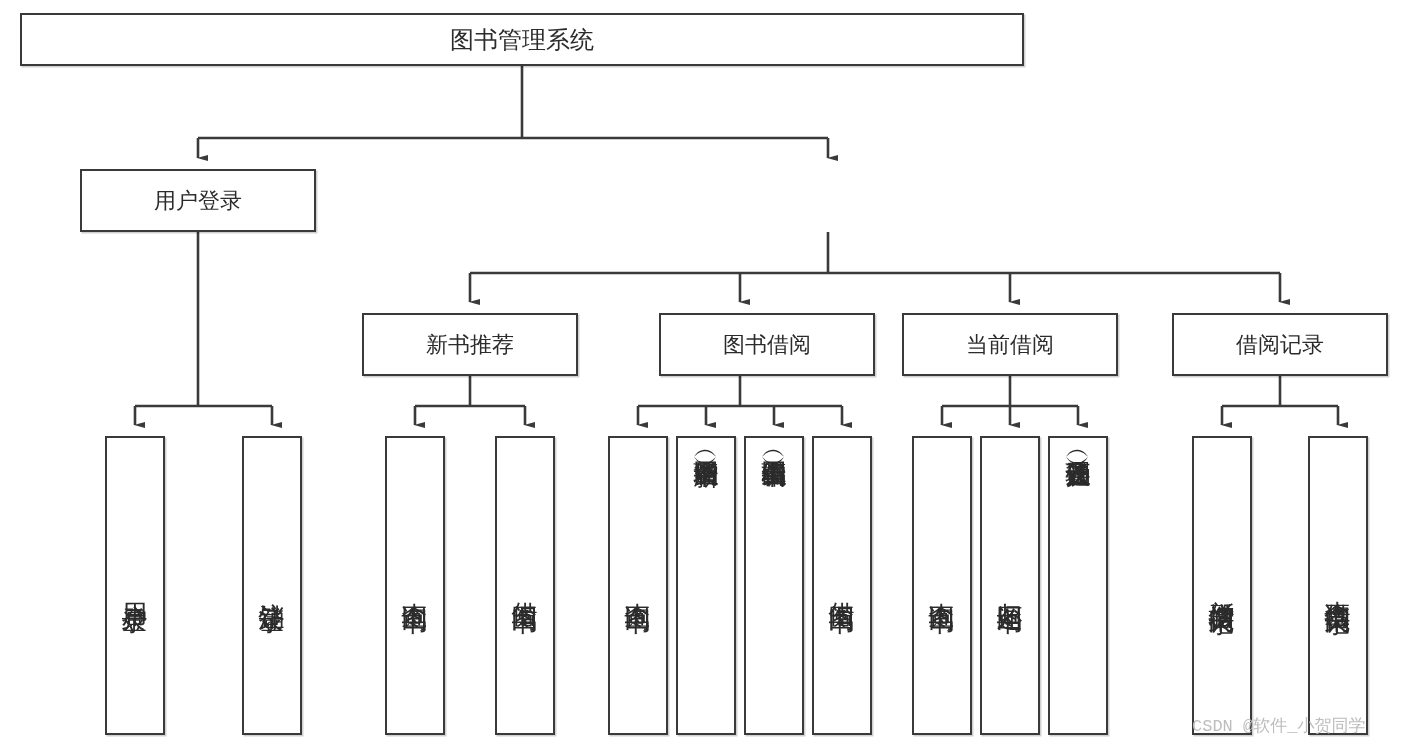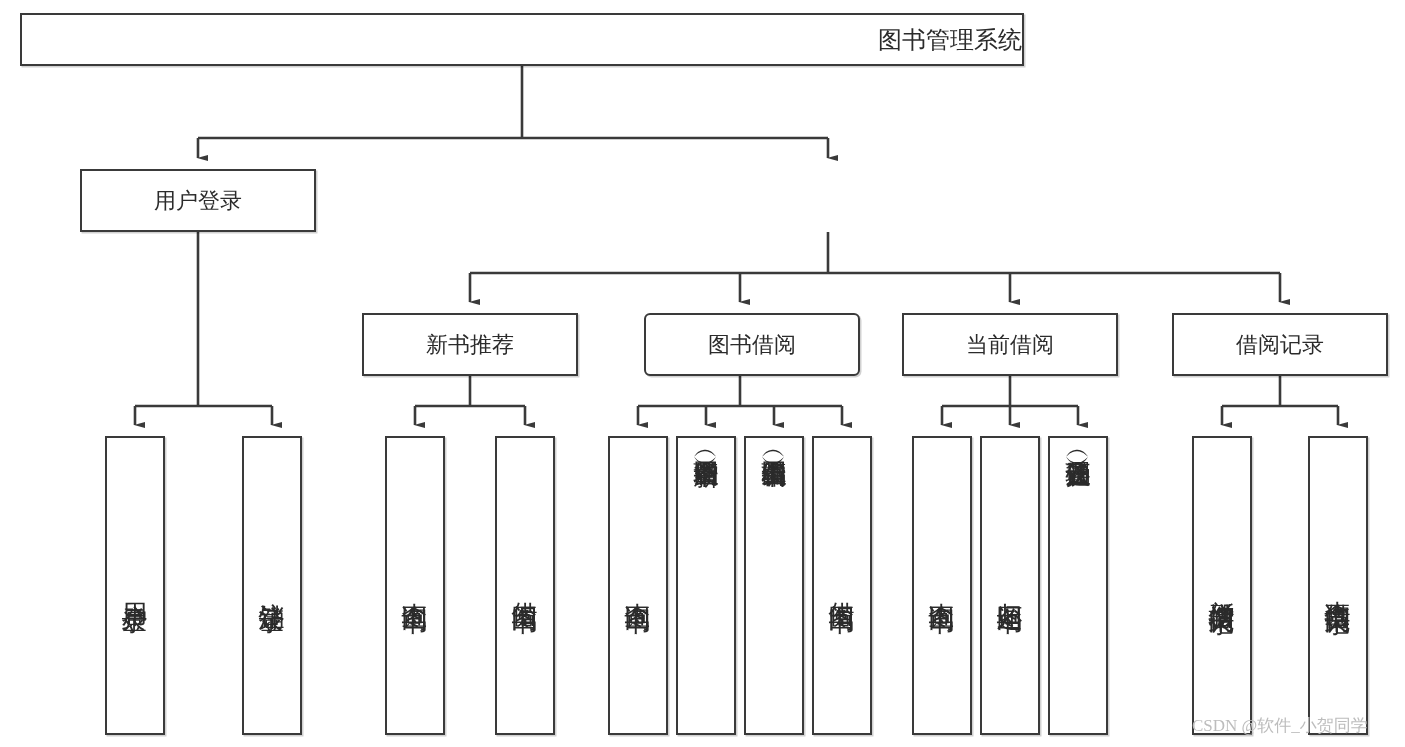--- a/index.html
+++ b/index.html
@@ -18,32 +18,32 @@
     border:2.5px solid #3a3a3a;
     background:#ffffff;
     box-shadow:1.5px 1.5px 0 rgba(0,0,0,0.18);
     display:flex;
     align-items:center;
     justify-content:center;
     color:#2b2b2b;
   }
   .node .lbl { line-height:1.0; white-space:nowrap; }
 
-  .node.root   { left:20px;  top:13px;  width:1004px; height:53px;justify-content:flex-end; }
+  .node.root   { left:20px;  top:13px;  width:1004px; height:53px; }
   .node.root .lbl   { font-size:24px; }
 
   .node.lvl2   { top:169px; height:63px; width:236px; }
   .node.lvl2 .lbl   { font-size:22px; }
   .node.n-login { left:80px; }
   .node.n-books { left:710px; }
 
   .node.lvl3   { top:313px; height:63px; width:216px; }
   .node.lvl3 .lbl   { font-size:22px; }
   .node.n-new   { left:362px; }
-  .node.n-borrow{ left:644px;border-radius:6px; }
+  .node.n-borrow{ left:659px; }
   .node.n-cur   { left:902px; }
   .node.n-rec   { left:1172px; }
 
   .node.leaf {
     top:436px; height:299px; width:60px;
     align-items:flex-start;
     justify-content:center;
     padding-top:4px;
   }
   .node.leaf .lbl {
@@ -57,21 +57,21 @@
   
   .node.leaf.tall .lbl { font-size:25px; letter-spacing:0px; }
   .node.leaf.mid  { align-items:center; padding-top:0; }
 
   .watermark {
     position:absolute;
     left:1192px; top:714px;
     font-size:17px;
     color:#bdbdbd;
     white-space:nowrap;
-    font-family:Liberation Serif, serif;
+    font-family:Liberation Mono, monospace;
     text-align:center;
   }
 </style>
 </head>
 <body>
 
 <div id="canvas">
 
   <svg class="edges" viewBox="0 0 1405 747">
     <defs>

